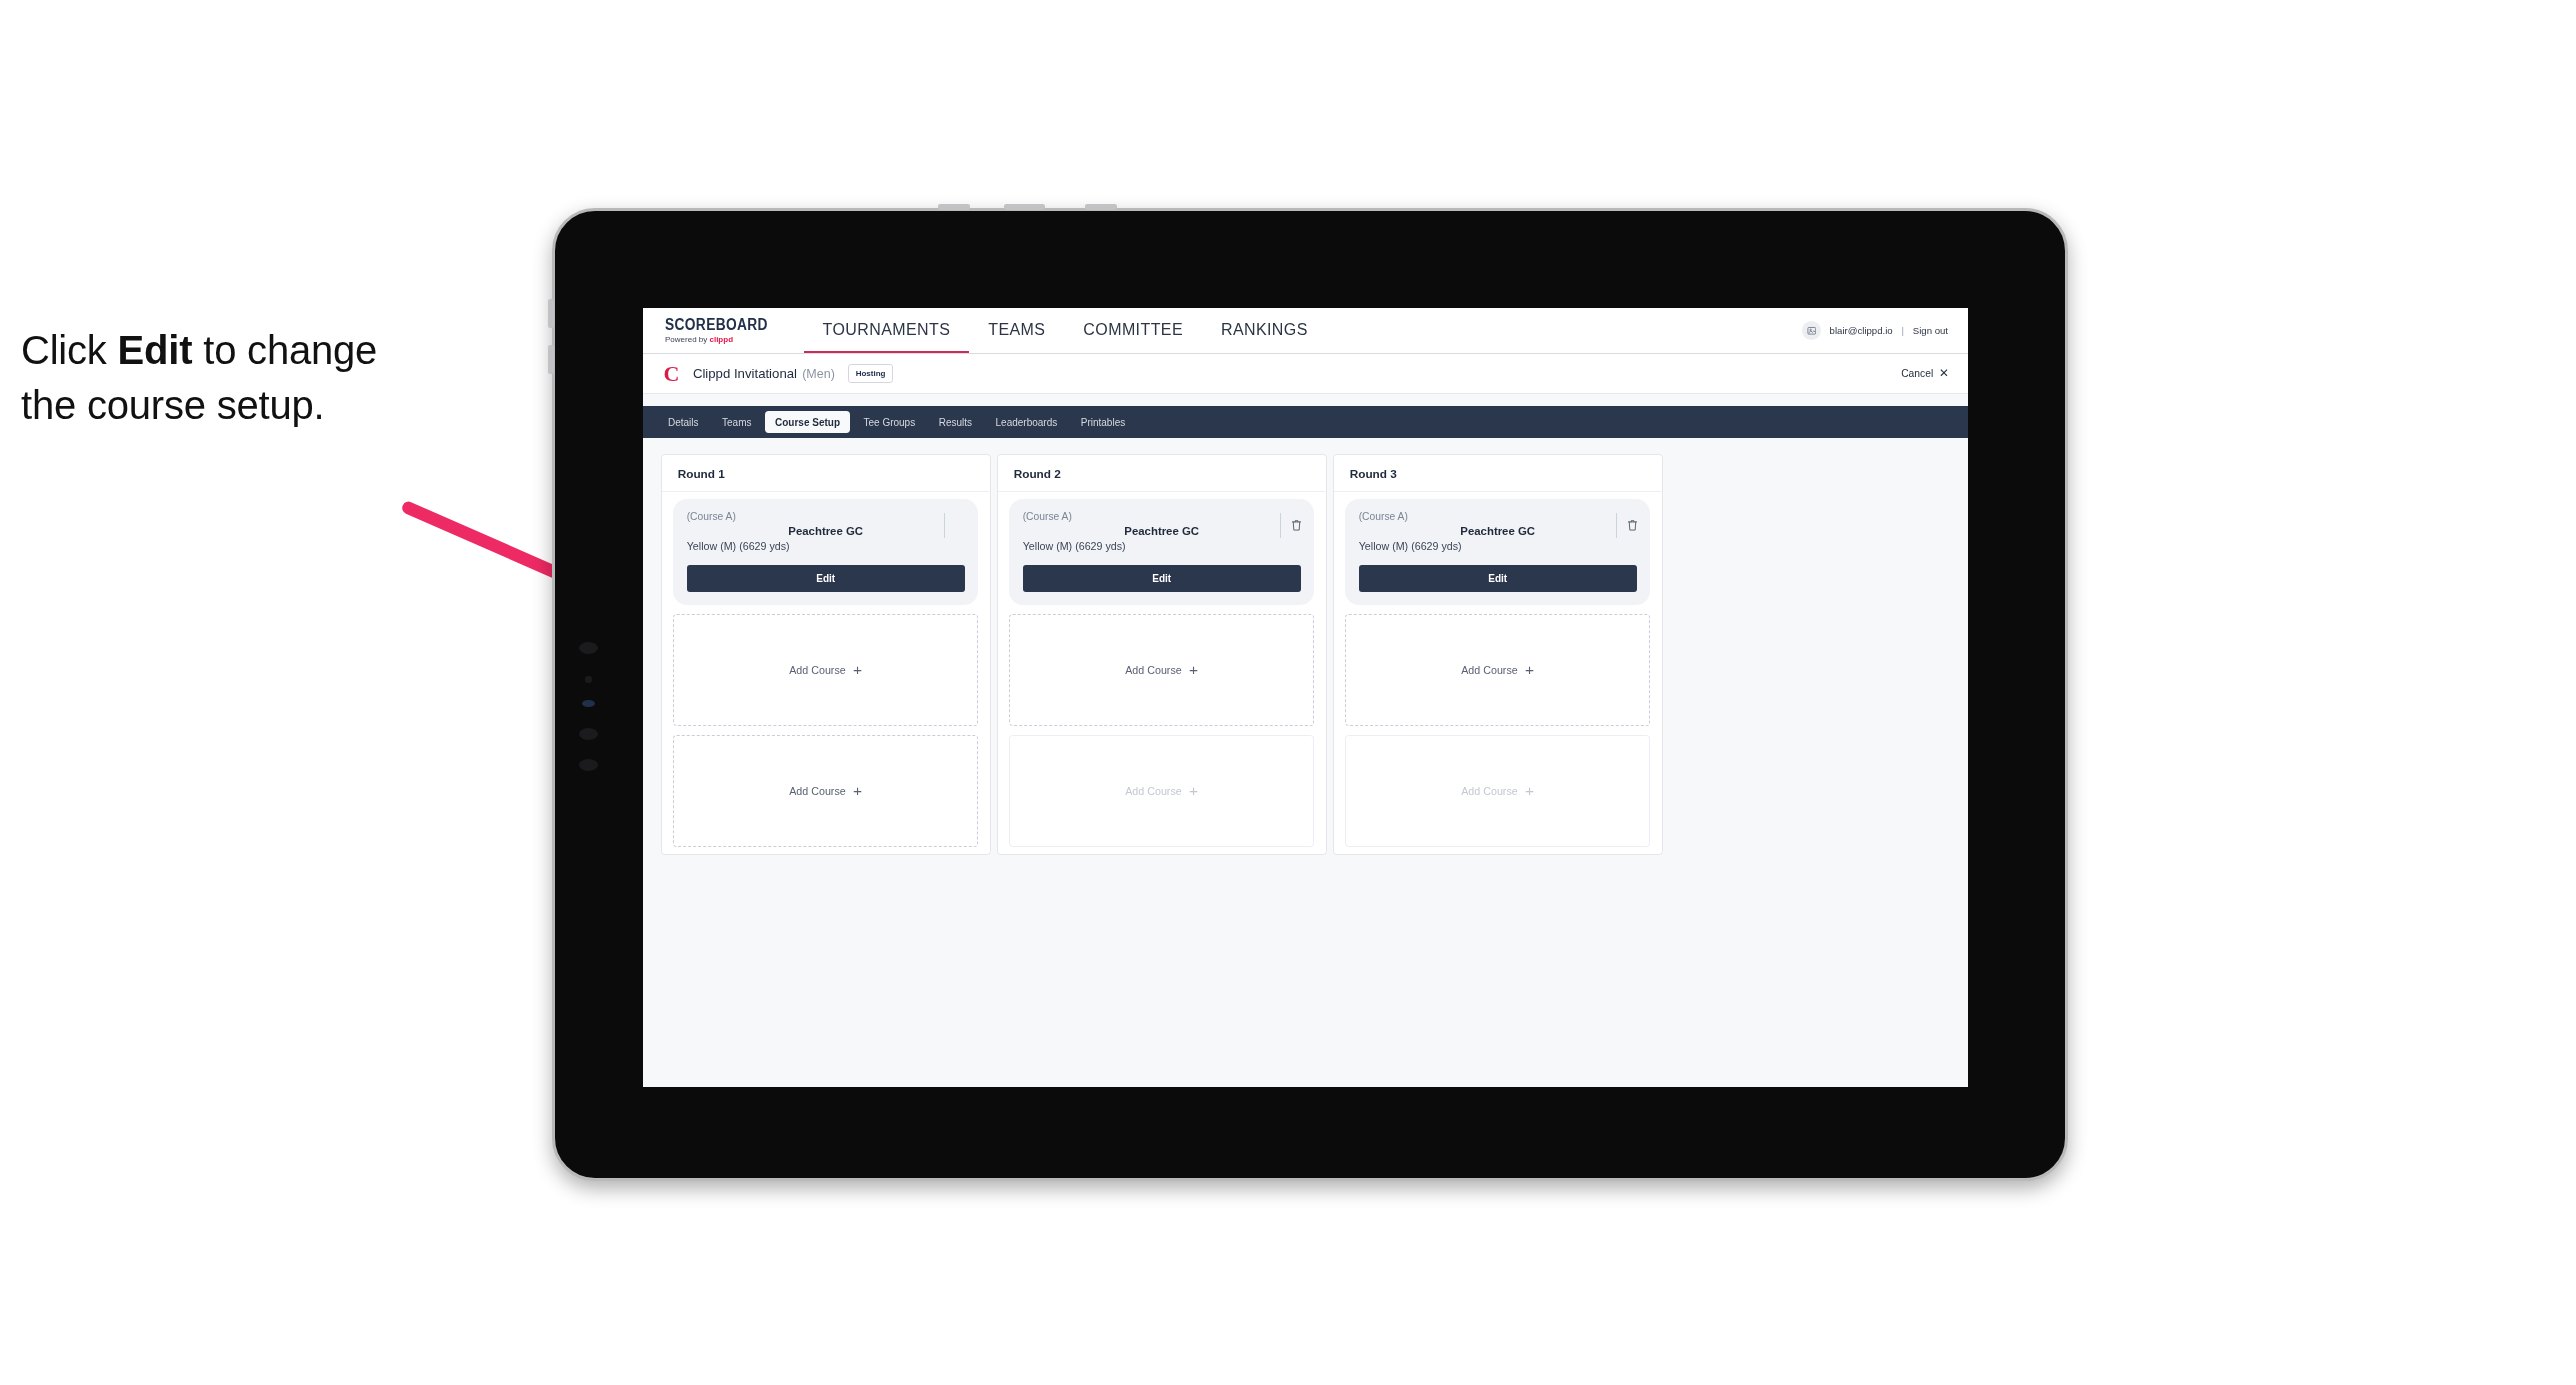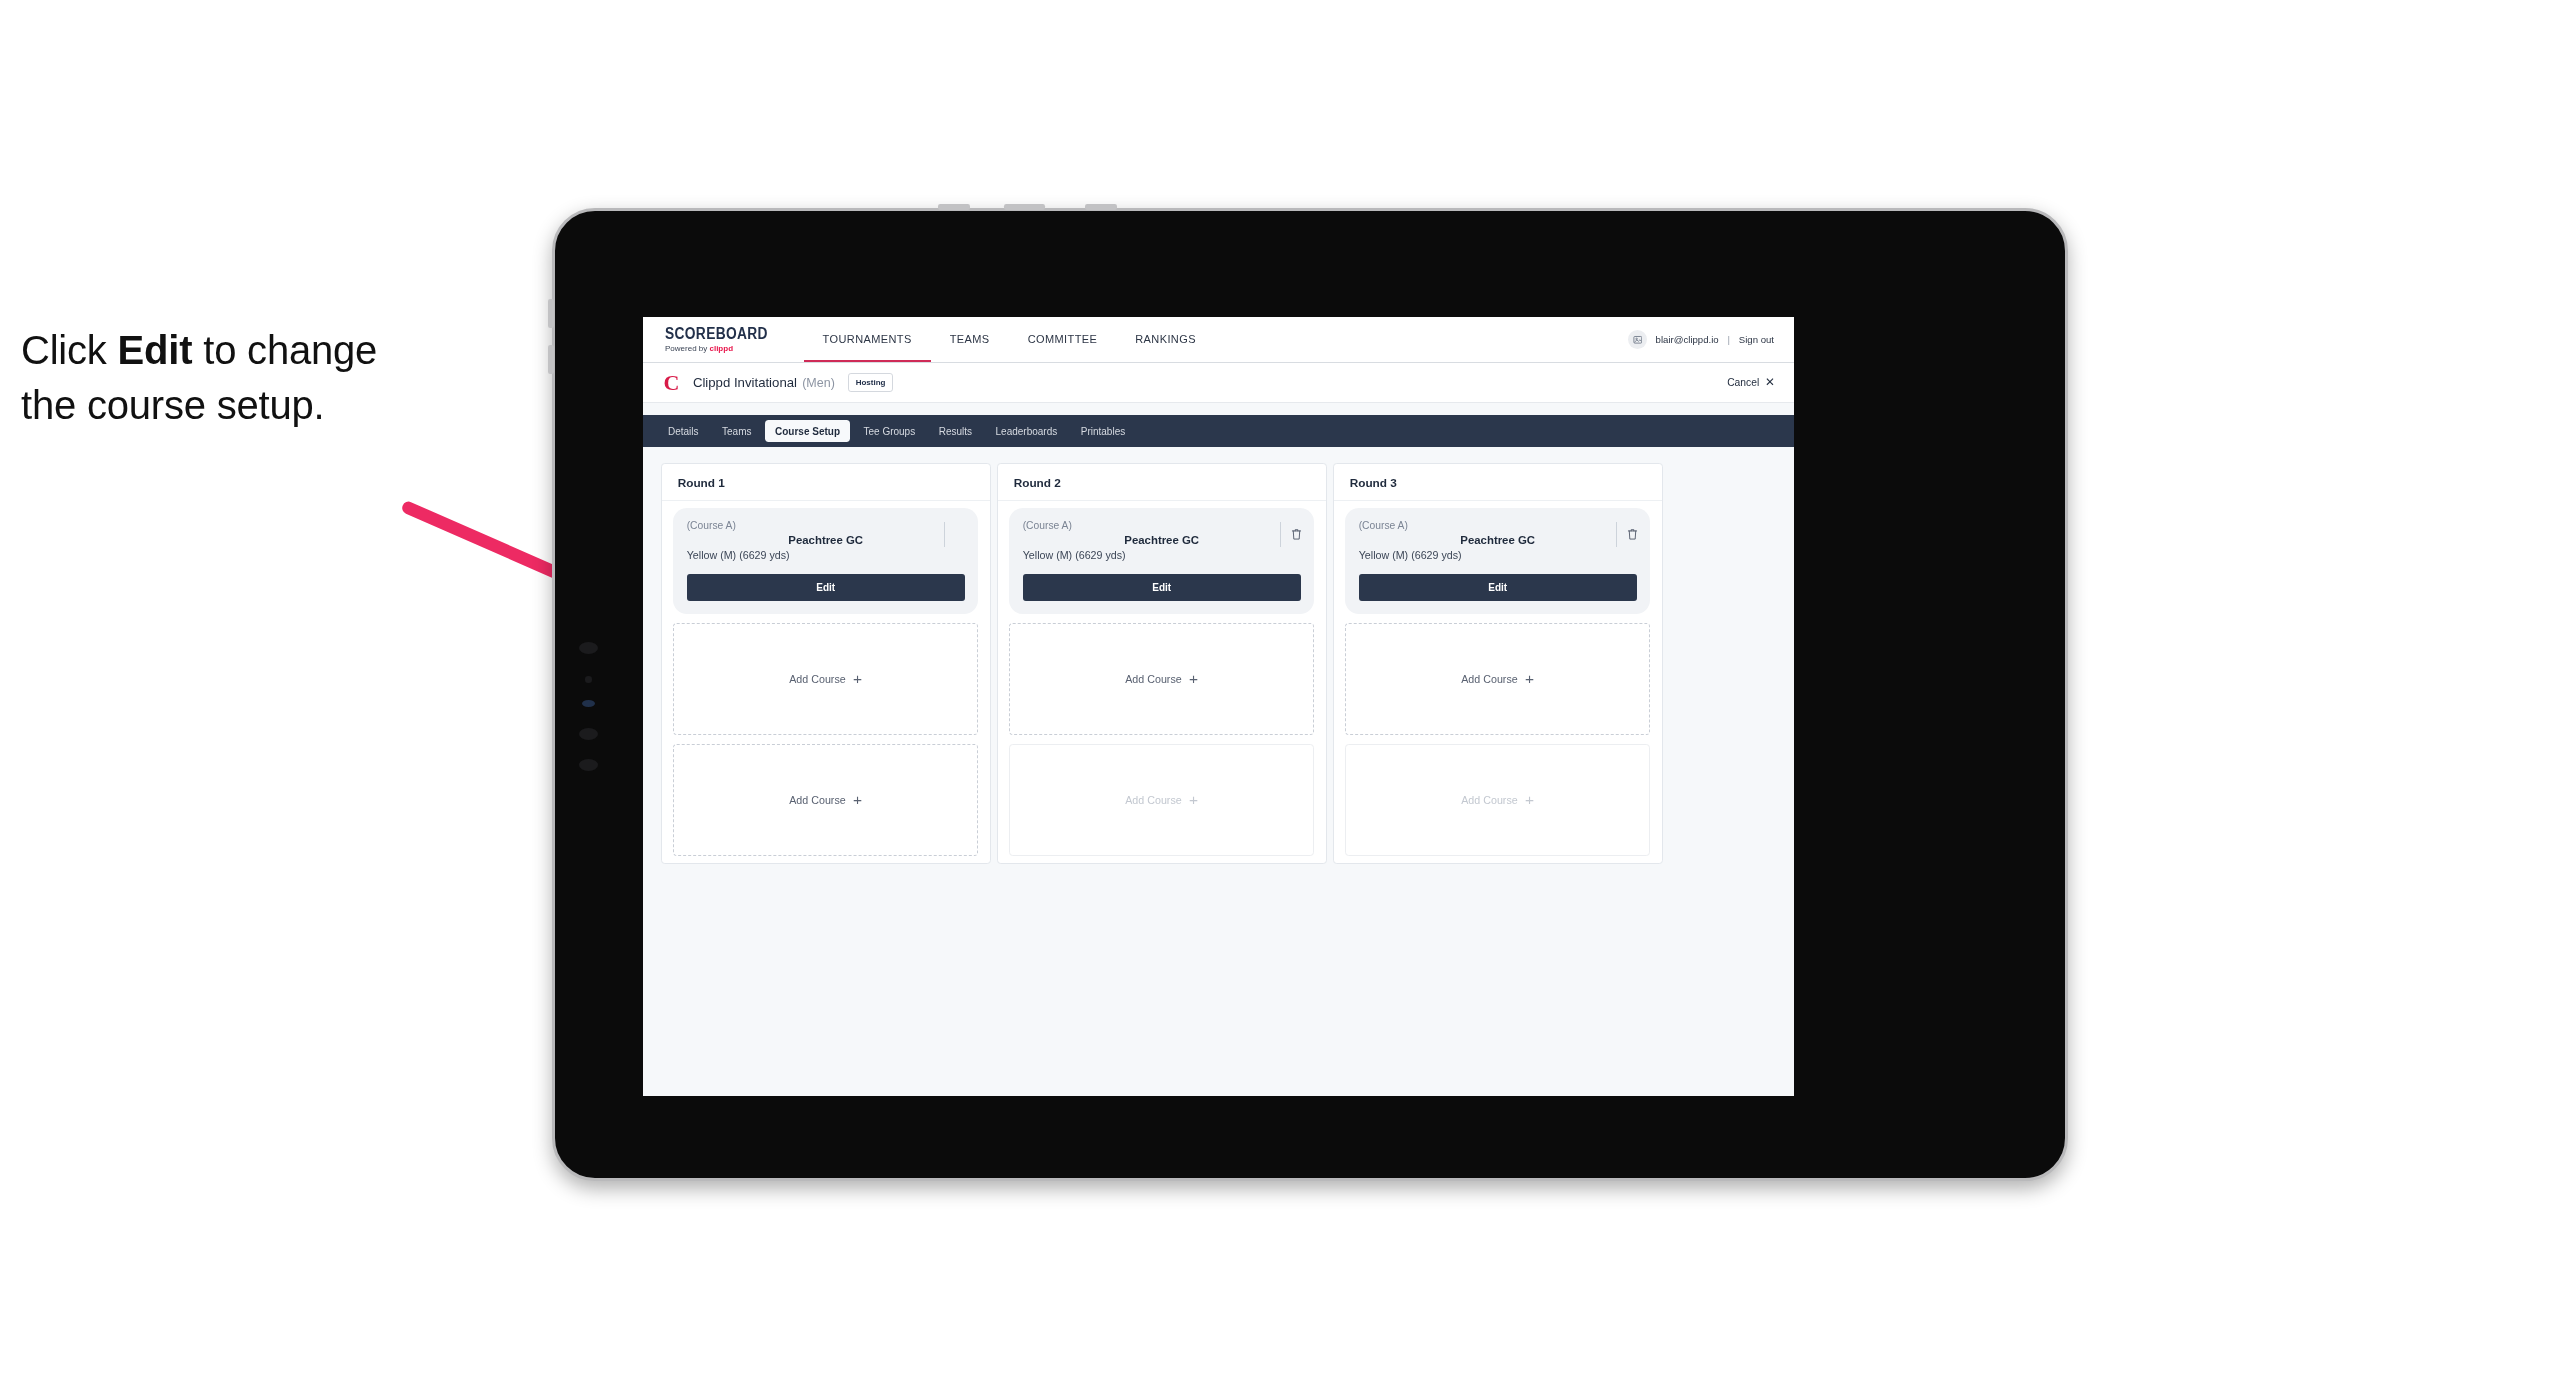--- a/index.html
+++ b/index.html
@@ -59,22 +59,22 @@
   }
   #dot-a { left: 23.6px; top: 431px; width: 19px; height: 11.8px; }
   #dot-b { left: 30px; top: 465px; width: 6.6px;  height: 6.6px;  }
   #dot-c { left: 26.5px; top: 489px; width: 13.2px; height: 7.4px; background:#20304a; }
   #dot-d { left: 23.6px; top: 517px; width: 19px; height: 11.8px; }
   #dot-e { left: 23.6px; top: 548px; width: 19px; height: 11.8px; }
 
   
   #screen {
     position: absolute;
-    left: 88px; top: 106px;
-    width: 1151px; height: 779px;
+    left: 88px; top: 97px;
+    width: 1325px; height: 779px;
     background: #f6f8fa;
     overflow: hidden;
   }
 
   
   #topnav {
     height: 46px;
     background: #ffffff;
     border-bottom: 0.7px solid #d8dce1;
     display: flex;
@@ -102,21 +102,21 @@
     margin-top: 1px;
     white-space: nowrap;
   }
   #brand-sub .pink { color: #e8154b; font-weight: 700; }
 
   #mainmenu { display: flex; align-items: stretch; }
   .menu-item {
     display: flex;
     align-items: center;
     padding: 0 19px;
-    font-size: 11px;
+    font-size: 16px;
     color: #2c3545;
     letter-spacing: 0.4px;
     border-bottom: 2.2px solid transparent;
     cursor: pointer;
     white-space: nowrap;
   }
   .menu-item.active { border-bottom-color: #cf2b57; }
 
   #userbox {
     margin-left: auto;

